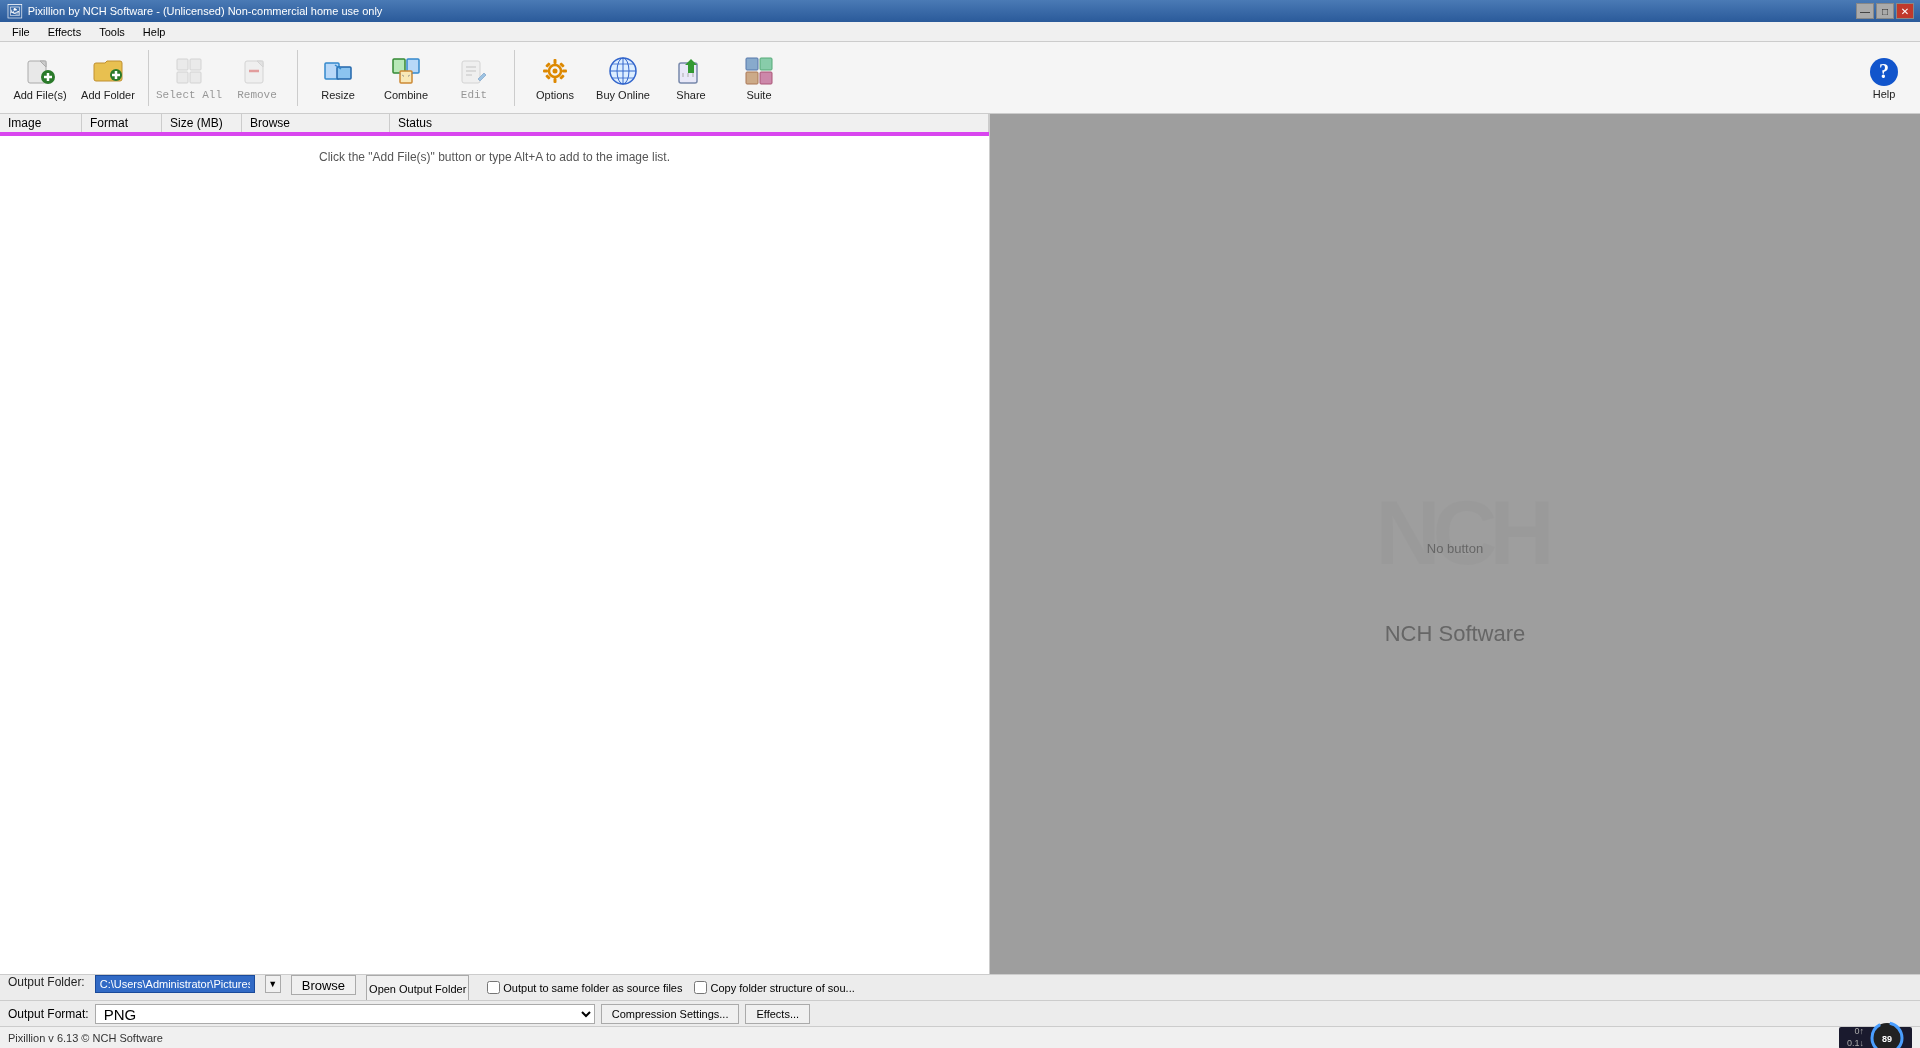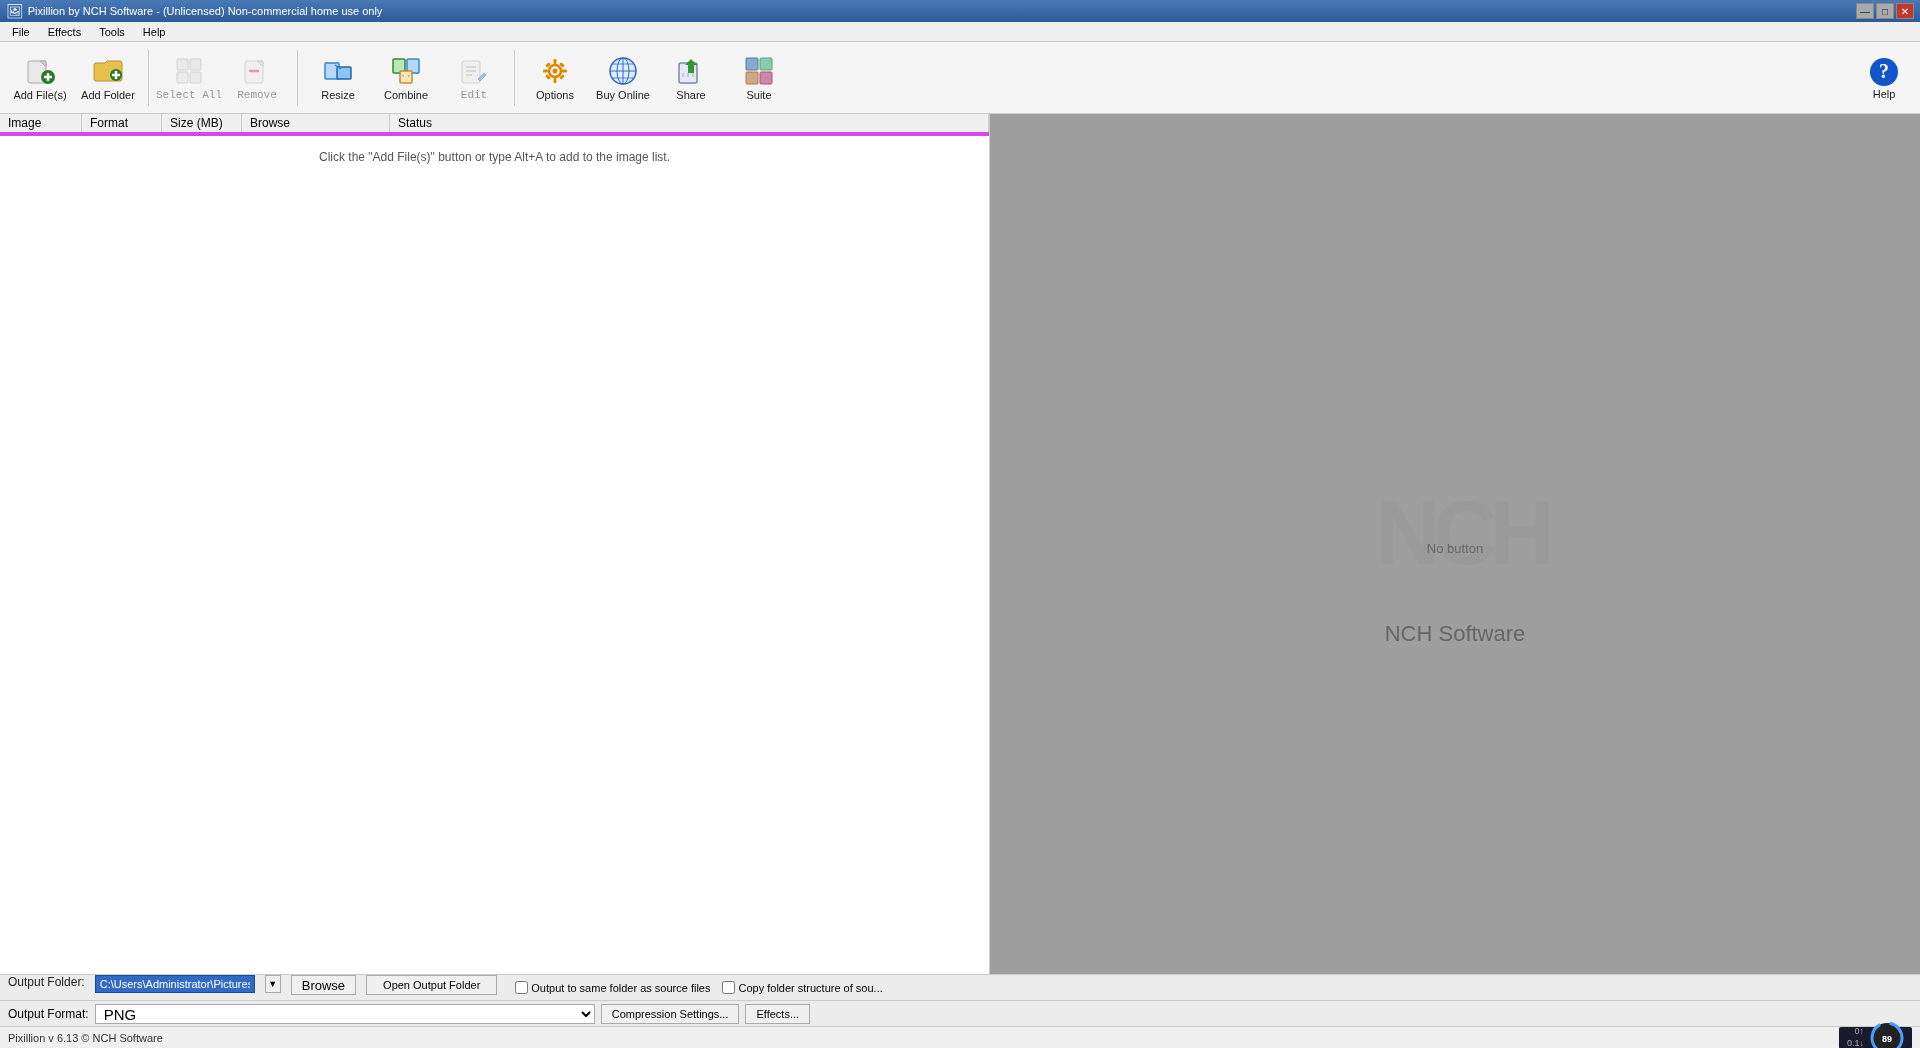--- a/index.html
+++ b/index.html
@@ -518,21 +518,21 @@
       <div id="no-preview-text">No button</div>
       <div id="nch-software-text">NCH Software</div>
     </div>
   </div>
 
   <div id="output-bar">
     <span id="output-folder-label">Output Folder:</span>
     <input id="output-folder-input" type="text" value="C:\Users\Administrator\Pictures" style="background: rgb(49, 106, 197); color: white; border: 1px solid rgb(26, 74, 154); height: 18px; padding: 0px 4px; font-size: 11px; width: 160px;">
     <div id="output-folder-dropdown" style="width:16px;height:18px;background:#f0f0f0;border:1px solid #aaa;cursor:pointer;display:flex;align-items:center;justify-content:center;font-size:9px;">▼</div>
     <button id="browse-btn" style="height:20px;padding:0 10px;background:#f0f0f0;border:1px solid #aaa;cursor:pointer;font-size:13px;">Browse</button>
-    <button id="open-output-btn" style="height:20px;padding:0 16px;background:#f0f0f0;border:1px solid #aaa;cursor:pointer;font-size:11px;">Open Output Folder</button>
+    <button id="open-output-btn" style="height:28px;padding:0 2px;background:#f0f0f0;border:1px solid #aaa;cursor:pointer;font-size:11px;">Open Output Folder</button>
     <div id="output-checkboxes" style="display:flex;align-items:center;gap:12px;font-size:11px;margin-left:8px;">
       <label class="output-checkbox-item" style="display:flex;align-items:center;gap:3px;">
         <input type="checkbox" style="">
         <span>Output to same folder as source files</span>
       </label>
       <label class="output-checkbox-item" style="display:flex;align-items:center;gap:3px;">
         <input type="checkbox" style="">
         <span>Copy folder structure of sou...</span>
       </label>
     </div>

